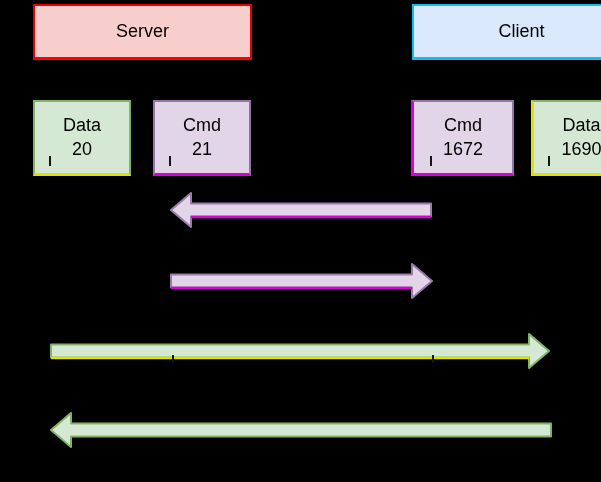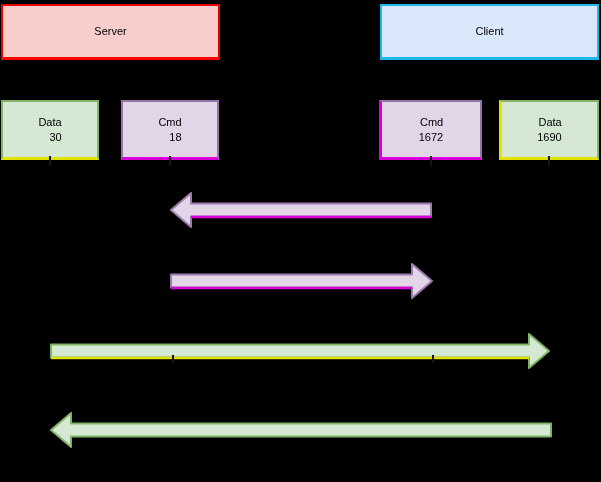--- a/index.html
+++ b/index.html
@@ -3,53 +3,53 @@
 <meta charset="utf-8">
 <style>
   html,body{margin:0;padding:0;background:#000;}
   #canvas{
     position:relative;width:601px;height:482px;background:#000;overflow:hidden;
     font-family:"Liberation Sans","DejaVu Sans",sans-serif;
   }
   .box{
     position:absolute;box-sizing:border-box;
     display:flex;align-items:center;justify-content:center;
-    text-align:right;color:#000;font-size:11px;line-height:1.3;
+    text-align:center;color:#000;font-size:18px;line-height:1.3;margin-left:32px;
   }
   .box .lbl{white-space:pre-line;}
   
   .server{left:1px;top:4px;width:219px;height:56px;}
   .client{left:380px;top:4px;width:219px;height:56px;}
   
-  .port{top:100px;height:60px;}
+  .port{top:100px;height:76px;}
   .data20 {left:1px;  width:98px;}
   .cmd21  {left:121px;width:98px;}
   .cmd1026{left:379px;width:103px;}
   .data1027{left:499px;width:100px;}
   #arrow-layer{position:absolute;left:0;top:0;pointer-events:none;}
 </style>
 </head>
 <body>
 
 <div id="canvas">
 
   <div class="box server" style="background: rgb(248, 206, 204); border-width: 2px 2px 3px; border-style: solid; border-color: rgb(230, 0, 0) rgb(230, 0, 0) rgb(255, 0, 0); border-image: initial;">
     <div class="lbl">Server</div>
   </div>
 
   <div class="box client" style="background: rgb(218, 232, 252); border-width: 2px 2px 3px; border-style: solid; border-color: rgb(30, 184, 232); border-image: initial;">
     <div class="lbl">Client</div>
   </div>
 
   <div class="box port data20" style="background: rgb(213, 232, 212); border-width: 2px 2px 3px; border-style: solid; border-color: rgb(130, 179, 102) rgb(130, 179, 102) rgb(226, 226, 0); border-image: initial;">
-    <div class="lbl"><span>Data</span><br><span>30</span></div>
+    <div class="lbl"><span>Data</span><br><span>20</span></div>
   </div>
 
   <div class="box port cmd21" style="background: rgb(225, 213, 231); border-width: 2px 2px 3px; border-style: solid; border-color: rgb(150, 115, 166) rgb(150, 115, 166) rgb(219, 0, 219); border-image: initial;">
-    <div class="lbl"><span>Cmd</span><br><span>18</span></div>
+    <div class="lbl"><span>Cmd</span><br><span>21</span></div>
   </div>
 
   <div class="box port cmd1026" style="background: rgb(225, 213, 231); border-width: 2px 2px 3px 3px; border-style: solid; border-color: rgb(150, 115, 166) rgb(150, 115, 166) rgb(219, 0, 219) rgb(219, 0, 219); border-image: initial;">
     <div class="lbl"><span>Cmd</span><br><span>1672</span></div>
   </div>
 
   <div class="box port data1027" style="background: rgb(213, 232, 212); border-width: 2px 2px 3px 3px; border-style: solid; border-color: rgb(130, 179, 102) rgb(130, 179, 102) rgb(226, 226, 0) rgb(226, 226, 0); border-image: initial;">
     <div class="lbl"><span>Data</span><br><span>1690</span></div>
   </div>
 

